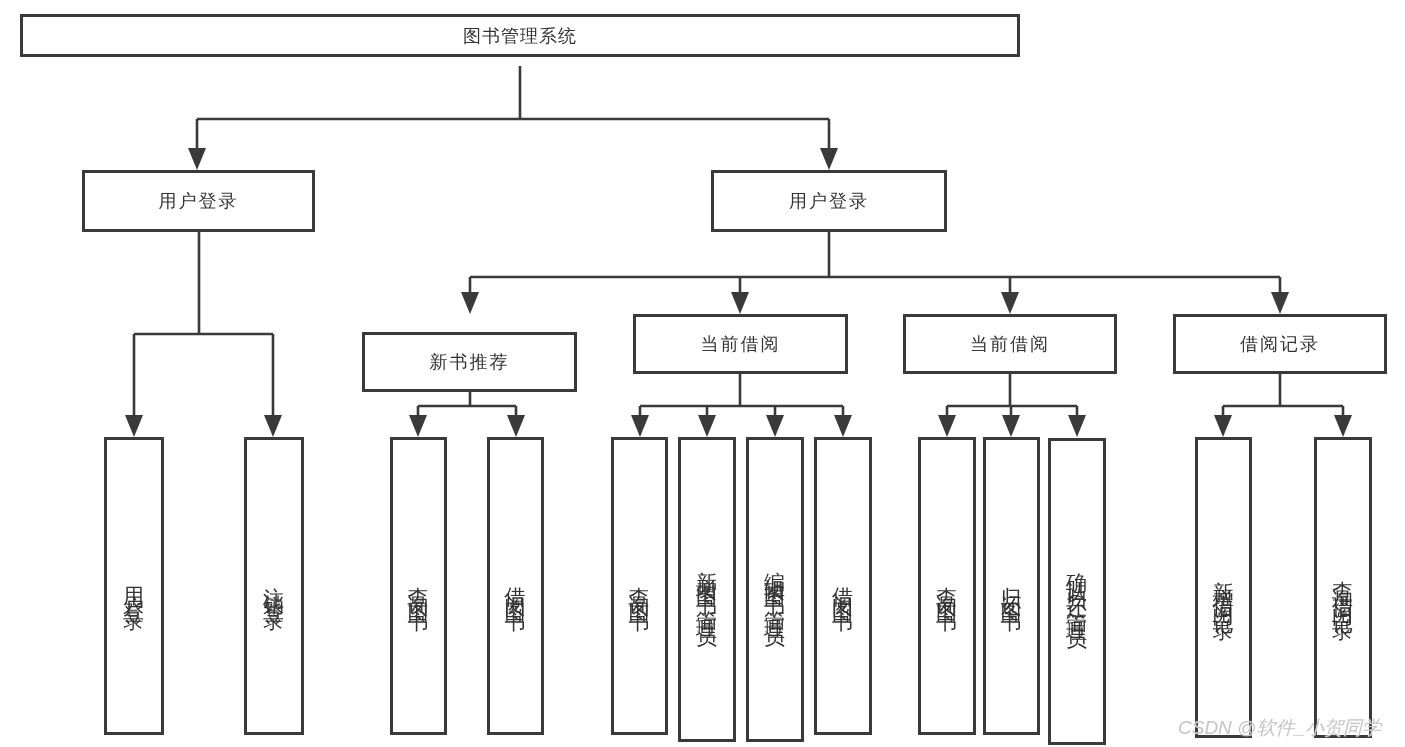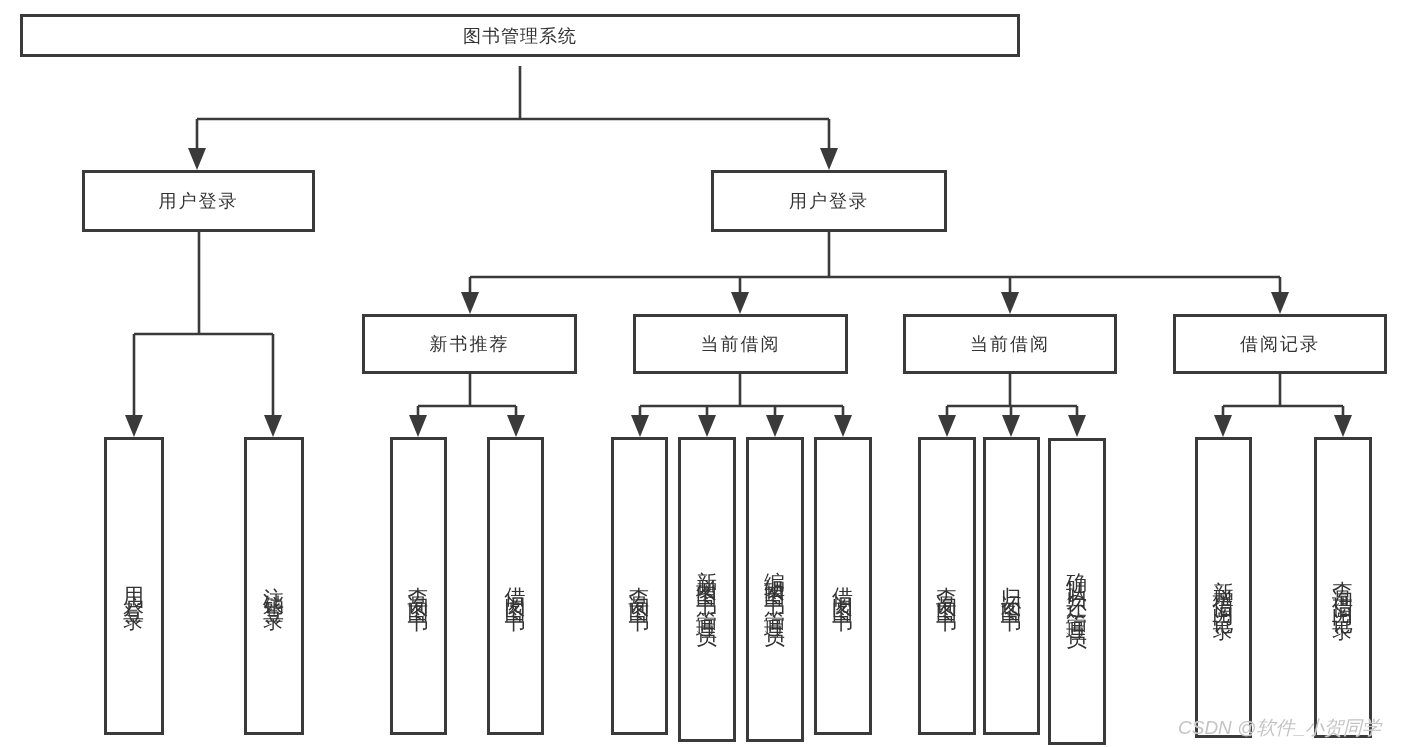--- a/index.html
+++ b/index.html
@@ -112,21 +112,21 @@
     <span>图书管理系统</span>
   </div>
 
   <div class="box h" style="left:82px;top:170px;width:233px;height:62px">
     <span>用户登录</span>
   </div>
   <div class="box h" style="left:711px;top:170px;width:236px;height:62px">
     <span>用户登录</span>
   </div>
 
-  <div class="box h" style="left:362px;top:314px;width:215px;height:60px">
+  <div class="box h" style="left:362px;top:332px;width:215px;height:60px">
     <span>新书推荐</span>
   </div>
   <div class="box h" style="left:633px;top:314px;width:215px;height:60px">
     <span>当前借阅</span>
   </div>
   <div class="box h" style="left:903px;top:314px;width:214px;height:60px">
     <span>当前借阅</span>
   </div>
   <div class="box h" style="left:1173px;top:314px;width:214px;height:60px">
     <span>借阅记录</span>

